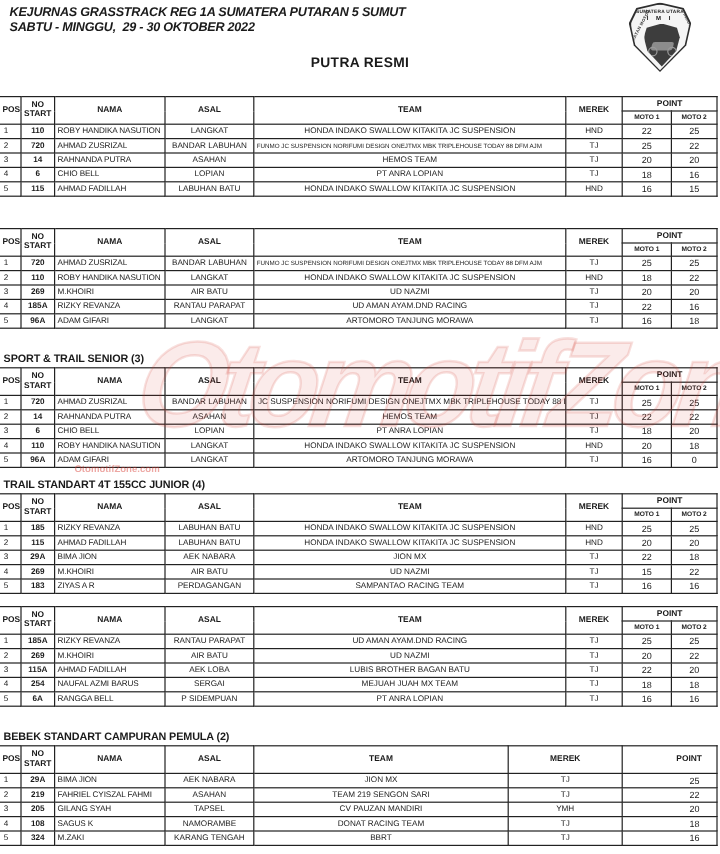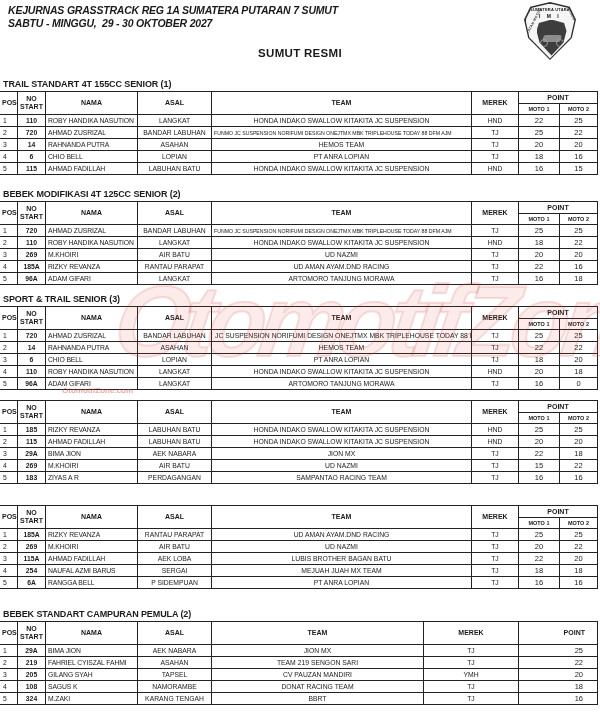--- a/index.html
+++ b/index.html
@@ -54,44 +54,43 @@
     white-space:nowrap; letter-spacing:-7px; transform:skewX(-8deg) scaleY(1.05);
     color:rgba(214,60,50,0.10); -webkit-text-stroke:2px rgba(214,60,50,0.16); }
   .wm-st { position:absolute; top:372px; left:352px; font-size:34px; font-weight:bold; font-style:italic;
     letter-spacing:3px; color:rgba(214,60,50,0.06); -webkit-text-stroke:1.5px rgba(214,60,50,0.30); }
   .wm-site { position:absolute; top:386px; left:62px; font-size:8px; font-weight:bold; color:rgba(214,60,50,0.45); }
 </style>
 </head>
 <body>
 
 <div class="doc-header">
-  <div class="hdr-line">KEJURNAS GRASSTRACK REG 1A SUMATERA PUTARAN 7 SUMUT</div>
-  <div class="hdr-line">SABTU - MINGGU,  29 - 30 OKTOBER 2027</div>
+  <div class="hdr-line">KEJURNAS GRASSTRACK REG 1A SUMATERA PUTARAN 5 SUMUT</div>
+  <div class="hdr-line">SABTU - MINGGU,  29 - 30 OKTOBER 2022</div>
 </div>
 
-<div class="hasil-title">SUMUT RESMI</div>
+<div class="hasil-title">PUTRA RESMI</div>
 
 <div class="logo">
   <div class="shield-border">
     <div class="shield-inner">
       <div class="logo-top">SUMATERA UTARA</div>
       <div class="logo-imi">I M I</div>
       <div class="shield-core">
         <div class="moto-body"></div>
         <div class="wheel wheel-l"></div>
         <div class="wheel wheel-r"></div>
       </div>
       <div class="logo-left">IKATAN MOTOR</div>
       <div class="logo-right">INDONESIA</div>
     </div>
   </div>
 </div>
 
 <div class="section sec-0">
-  <div class="section-title">TRAIL STANDART 4T 155CC SENIOR (1)</div>
   <table>
       <colgroup>
         <col style="width:25px">
         <col style="width:28px">
         <col style="width:92px">
         <col style="width:74px">
         <col style="width:260px">
         <col style="width:47px">
         <col style="width:41px">
         <col style="width:38px">
@@ -159,21 +158,20 @@
       <td class="c-asal">LABUHAN BATU</td>
       <td class="c-team">HONDA INDAKO SWALLOW KITAKITA JC SUSPENSION</td>
       <td class="c-merek">HND</td>
           <td class="c-pt">16</td>
          <td class="c-pt">15</td>
         </tr>
       </tbody>
     </table>
 </div>
 <div class="section sec-1">
-  <div class="section-title">BEBEK MODIFIKASI 4T 125CC SENIOR (2)</div>
   <table>
       <colgroup>
         <col style="width:25px">
         <col style="width:28px">
         <col style="width:92px">
         <col style="width:74px">
         <col style="width:260px">
         <col style="width:47px">
         <col style="width:41px">
         <col style="width:38px">
@@ -323,20 +321,21 @@
       <td class="c-asal">LANGKAT</td>
       <td class="c-team">ARTOMORO TANJUNG MORAWA</td>
       <td class="c-merek">TJ</td>
           <td class="c-pt">16</td>
          <td class="c-pt">0</td>
         </tr>
       </tbody>
     </table>
 </div>
 <div class="section sec-3">
+  <div class="section-title">TRAIL STANDART 4T 155CC JUNIOR (4)</div>
   <table>
       <colgroup>
         <col style="width:25px">
         <col style="width:28px">
         <col style="width:92px">
         <col style="width:74px">
         <col style="width:260px">
         <col style="width:47px">
         <col style="width:41px">
         <col style="width:38px">

